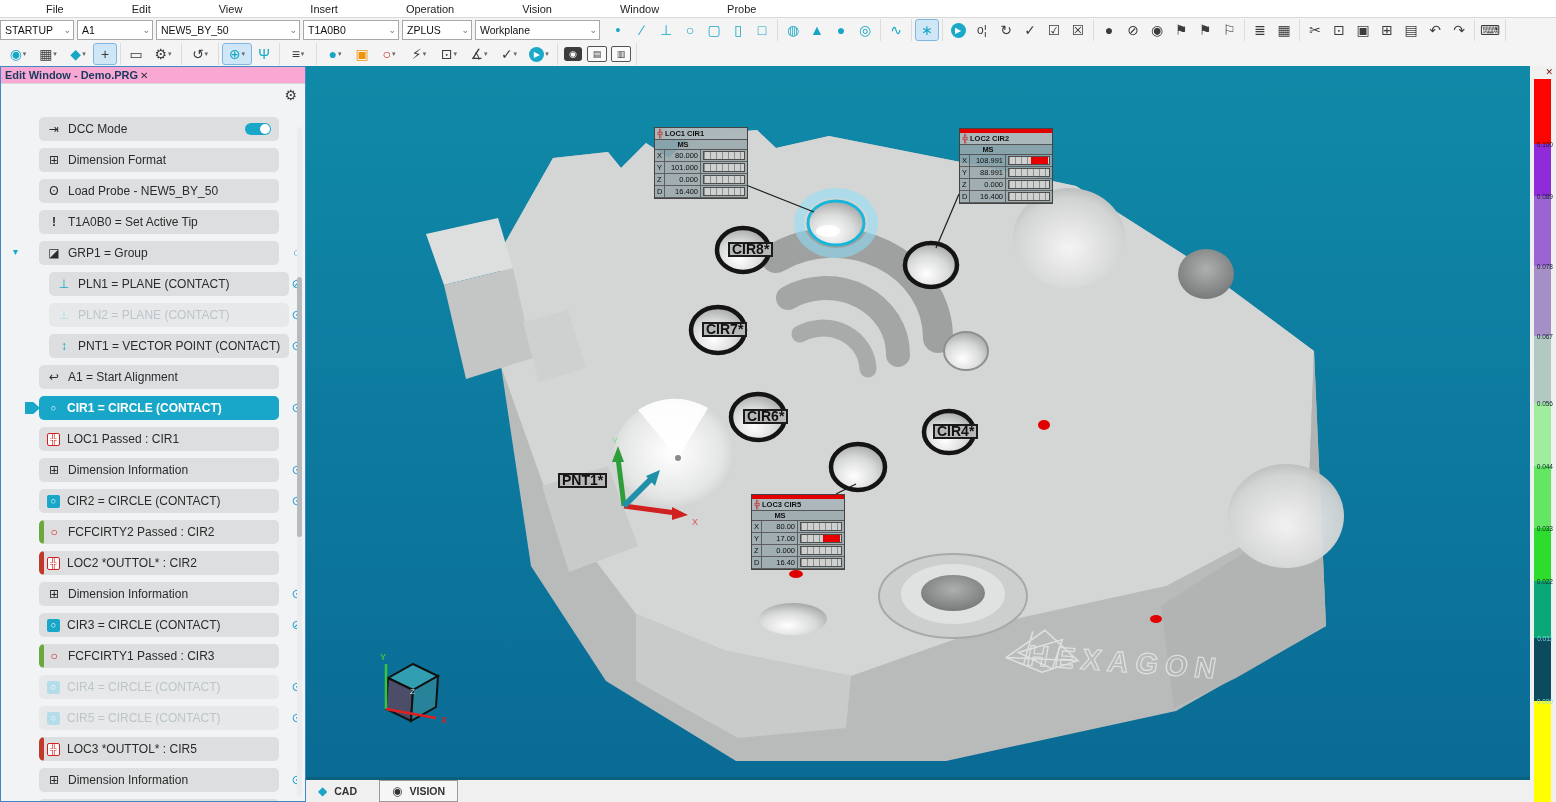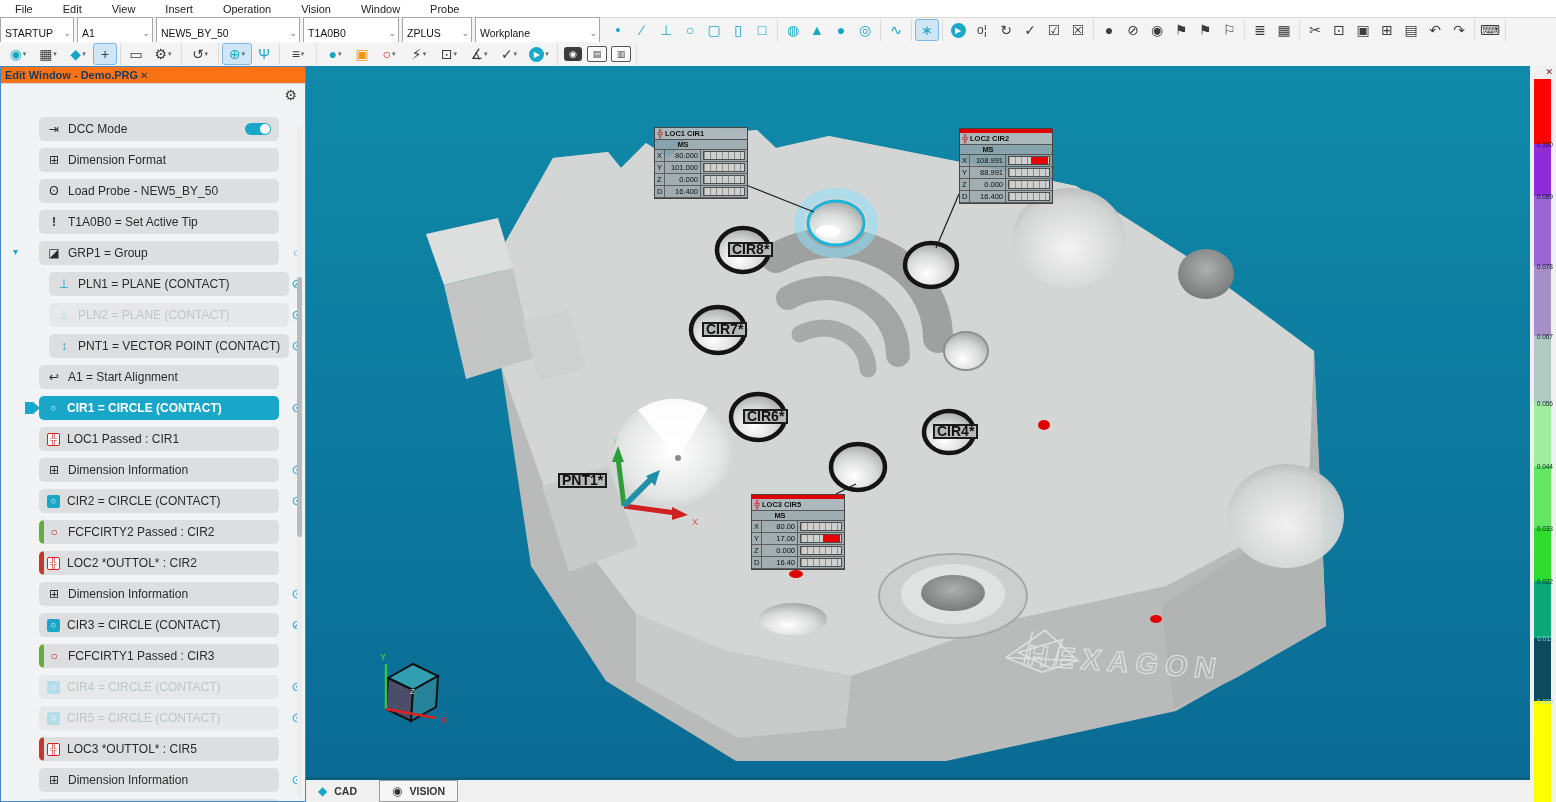--- a/index.html
+++ b/index.html
@@ -1,48 +1,48 @@
 <!DOCTYPE html>
 <html><head>
 <meta charset="utf-8">
 <style>
   html,body{margin:0;padding:0;width:1556px;height:802px;overflow:hidden;
     font-family:"Liberation Sans","DejaVu Sans",sans-serif;background:#f0f0f0;
     -webkit-font-smoothing:antialiased;}
   
   #menubar{position:absolute;left:0;top:0;width:100%;height:17px;background:#ffffff;
     border-bottom:1px solid #d9d9d9;display:flex;align-items:center;font-size:11px;color:#222;}
-  #menubar .mi{padding:0 15px;cursor:default;}
+  #menubar .mi{padding:0 22px;cursor:default;margin-left:24px;}
   
   .tbar{position:absolute;left:0;width:100%;background:#f4f4f4;display:flex;align-items:center;
     border-bottom:1px solid #e0e0e0;}
   #tb1{top:18px;height:24px;}
   #tb2{top:42px;height:24px;}
   .dd{height:18px;background:#fff;border:1px solid #a8a8a8;display:flex;align-items:center;
-    justify-content:space-between;font-size:10.5px;color:#111;margin-right:3px;padding:6px 2px 0 4px;}
+    justify-content:space-between;font-size:10.5px;color:#111;margin-right:3px;padding:0 2px 0 4px;}
   .dd .car{color:#777;font-size:9px;margin-left:3px;}
   .grp{display:flex;align-items:center;padding:0 3px;border-right:1px solid #dcdcdc;height:22px;}
   .ib{position:relative;width:22px;height:20px;display:flex;align-items:center;justify-content:center;
     margin:0 1px;border-radius:2px;}
   .ib.hl{background:#cfe6f7;outline:1px solid #7fb6e0;}
   .ib .g{font-size:14px;line-height:1;}
   .ib.small .g{font-size:12px;}
   .ib .car{font-size:7px;color:#666;margin-left:1px;}
   .ib.wdd{width:28px;}
   .c-t{color:#17a7c5;} .c-d{color:#3c3c3c;} .c-o{color:#f0940a;} .c-r{color:#d42020;}
   .pc{width:15px;height:15px;border-radius:50%;background:#1aa9c6;color:#fff;display:flex;
     align-items:center;justify-content:center;font-size:8px;}
   .chip{width:18px;height:14px;border-radius:3px;background:#3c3c3c;color:#fff;display:flex;
     align-items:center;justify-content:center;font-size:9px;}
   .boxed{width:18px;height:14px;border:1.5px solid #555;border-radius:2px;color:#3c3c3c;
     display:flex;align-items:center;justify-content:center;font-size:9px;background:#fafafa;}
   
   #panel{position:absolute;left:0;top:66px;width:306px;height:736px;background:#f2f3f4;
     border:1px solid #3f88c5;box-sizing:border-box;}
-  #panel-hdr{height:16px;background:#f97316;border-bottom:1px solid #d5d8da;display:flex;
+  #panel-hdr{height:16px;background:#f9a8d4;border-bottom:1px solid #d5d8da;display:flex;
     align-items:center;padding:0 4px;}
   #panel-hdr .t{font-size:11px;font-weight:bold;color:#173a5e;}
   #panel-hdr .x{font-size:10px;color:#333;width:12px;text-align:center;}
   #gear{position:absolute;right:8px;top:20px;font-size:14px;color:#3c3c3c;}
   #cmdlist{position:absolute;left:0;top:50px;right:0;bottom:0;overflow:hidden;}
   .roww{position:relative;margin:0 0 7px 38px;height:24px;}
   .cmd{position:absolute;left:0;top:0;width:240px;height:24px;background:#dcdedf;border-radius:5px;
     display:flex;align-items:center;font-size:12px;color:#2b2b2b;overflow:hidden;white-space:nowrap;}
   .cmd .lbl{overflow:hidden;white-space:nowrap;}
   .cmd.sel{background:#18a7c9;color:#fff;font-weight:bold;}

